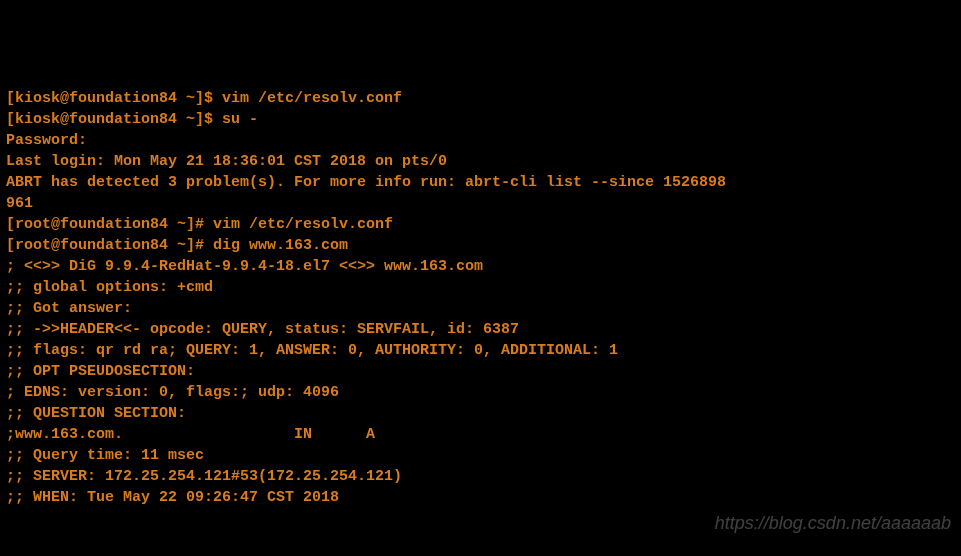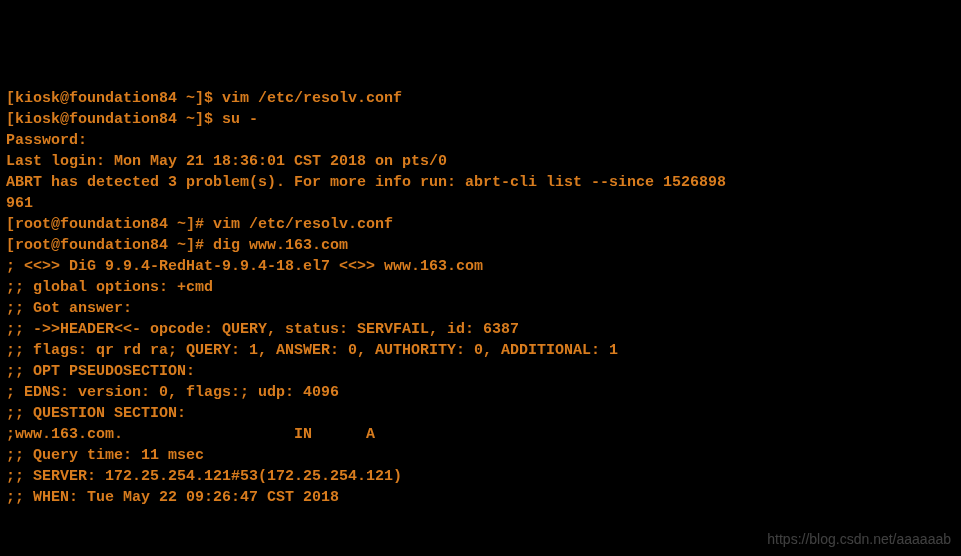--- a/index.html
+++ b/index.html
@@ -19,27 +19,28 @@
       height: 556px;
       overflow: hidden;
       position: relative;
       white-space: pre;
     }
     .line {
       display: block;
     }
     .watermark {
       position: absolute;
-      bottom: 6px;
+      bottom: 20px;
       right: 10px;
       color: rgba(255, 255, 255, 0.25);
       font-family: Arial, sans-serif;
       font-weight: normal;
-      font-size: 14px;
+      font-size: 18px;
       white-space: nowrap;
+      font-style: italic;
     }
   </style>
 </head>
 <body>
 
 
 
 <div id="terminal-lines"><span class="line">[kiosk@foundation84 ~]$ vim /etc/resolv.conf</span><span class="line">[kiosk@foundation84 ~]$ su -</span><span class="line">Password:</span><span class="line">Last login: Mon May 21 18:36:01 CST 2018 on pts/0</span><span class="line">ABRT has detected 3 problem(s). For more info run: abrt-cli list --since 1526898</span><span class="line">961</span><span class="line">[root@foundation84 ~]# vim /etc/resolv.conf</span><span class="line">[root@foundation84 ~]# dig www.163.com</span><span class="line"></span><span class="line">; &lt;&lt;&gt;&gt; DiG 9.9.4-RedHat-9.9.4-18.el7 &lt;&lt;&gt;&gt; www.163.com</span><span class="line">;; global options: +cmd</span><span class="line">;; Got answer:</span><span class="line">;; -&gt;&gt;HEADER&lt;&lt;- opcode: QUERY, status: SERVFAIL, id: 6387</span><span class="line">;; flags: qr rd ra; QUERY: 1, ANSWER: 0, AUTHORITY: 0, ADDITIONAL: 1</span><span class="line"></span><span class="line">;; OPT PSEUDOSECTION:</span><span class="line">; EDNS: version: 0, flags:; udp: 4096</span><span class="line">;; QUESTION SECTION:</span><span class="line">;www.163.com.                   IN      A</span><span class="line"></span><span class="line">;; Query time: 11 msec</span><span class="line">;; SERVER: 172.25.254.121#53(172.25.254.121)</span><span class="line">;; WHEN: Tue May 22 09:26:47 CST 2018</span></div>
 
 <div class="watermark">https://blog.csdn.net/aaaaaab</div>

